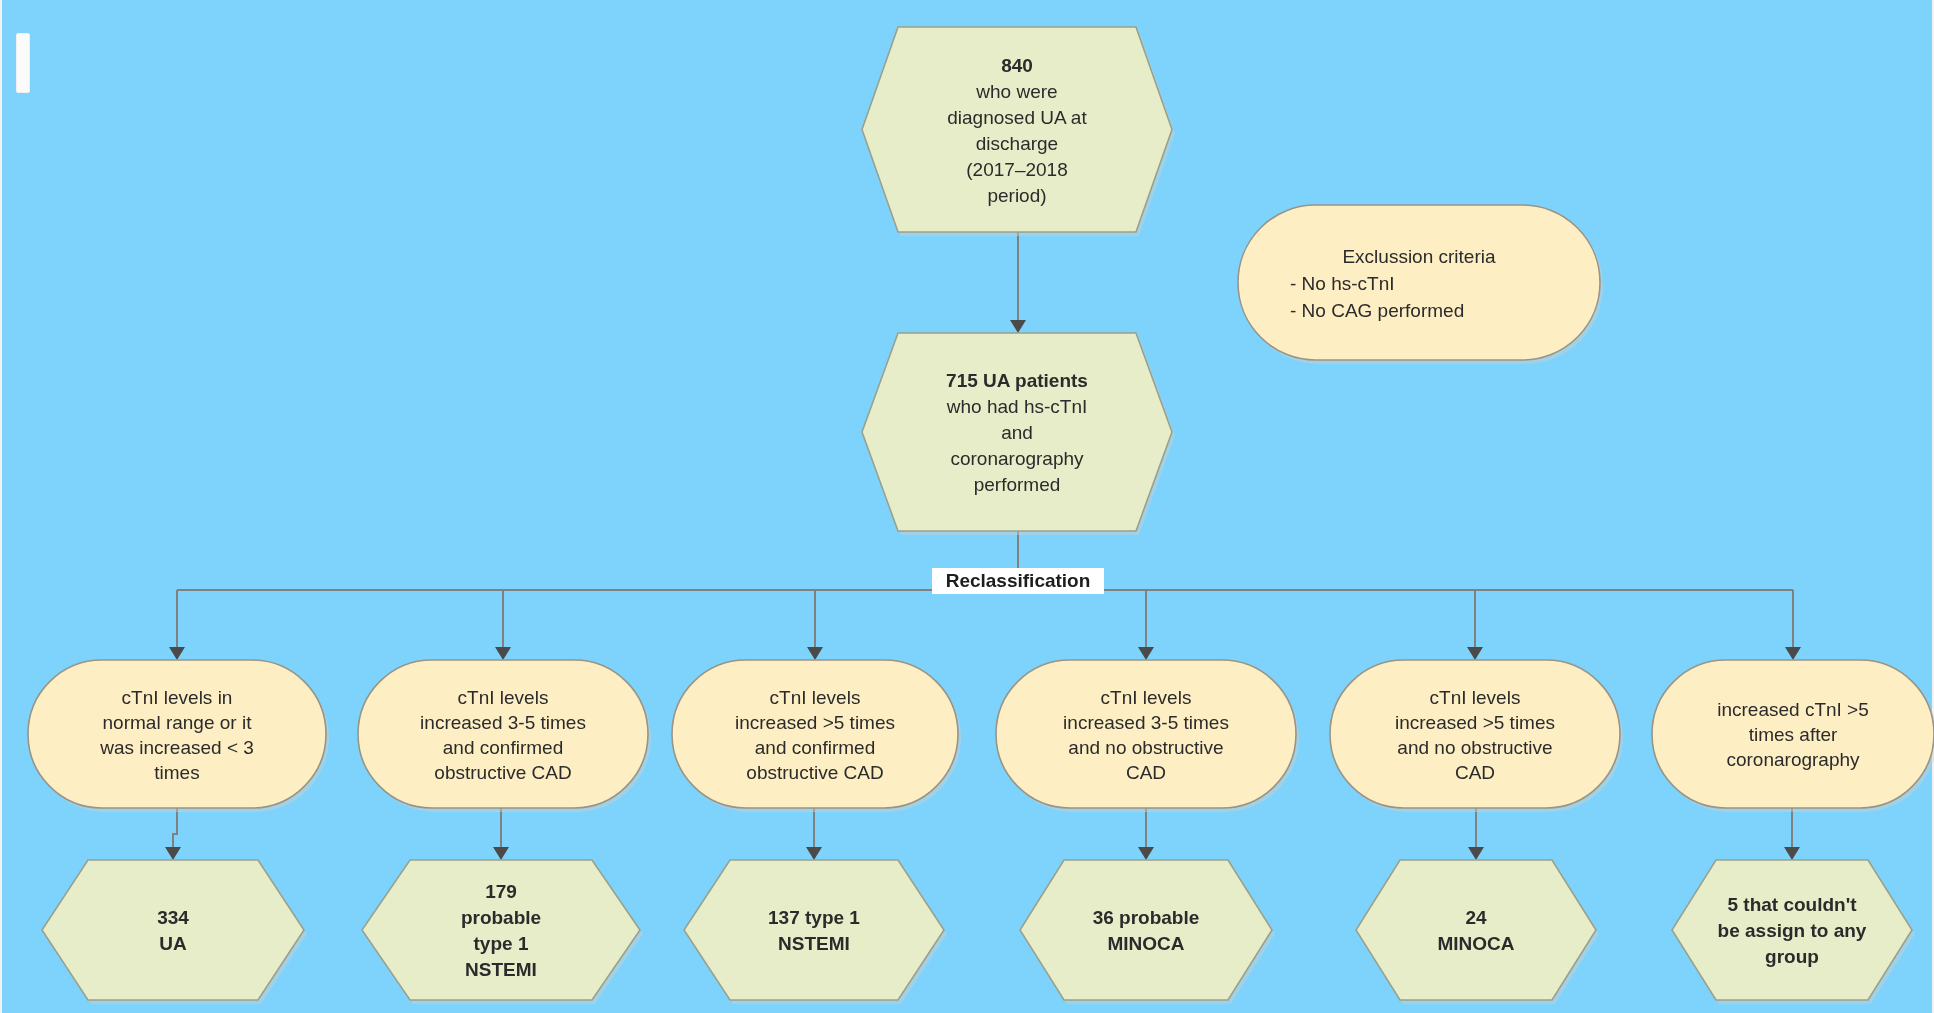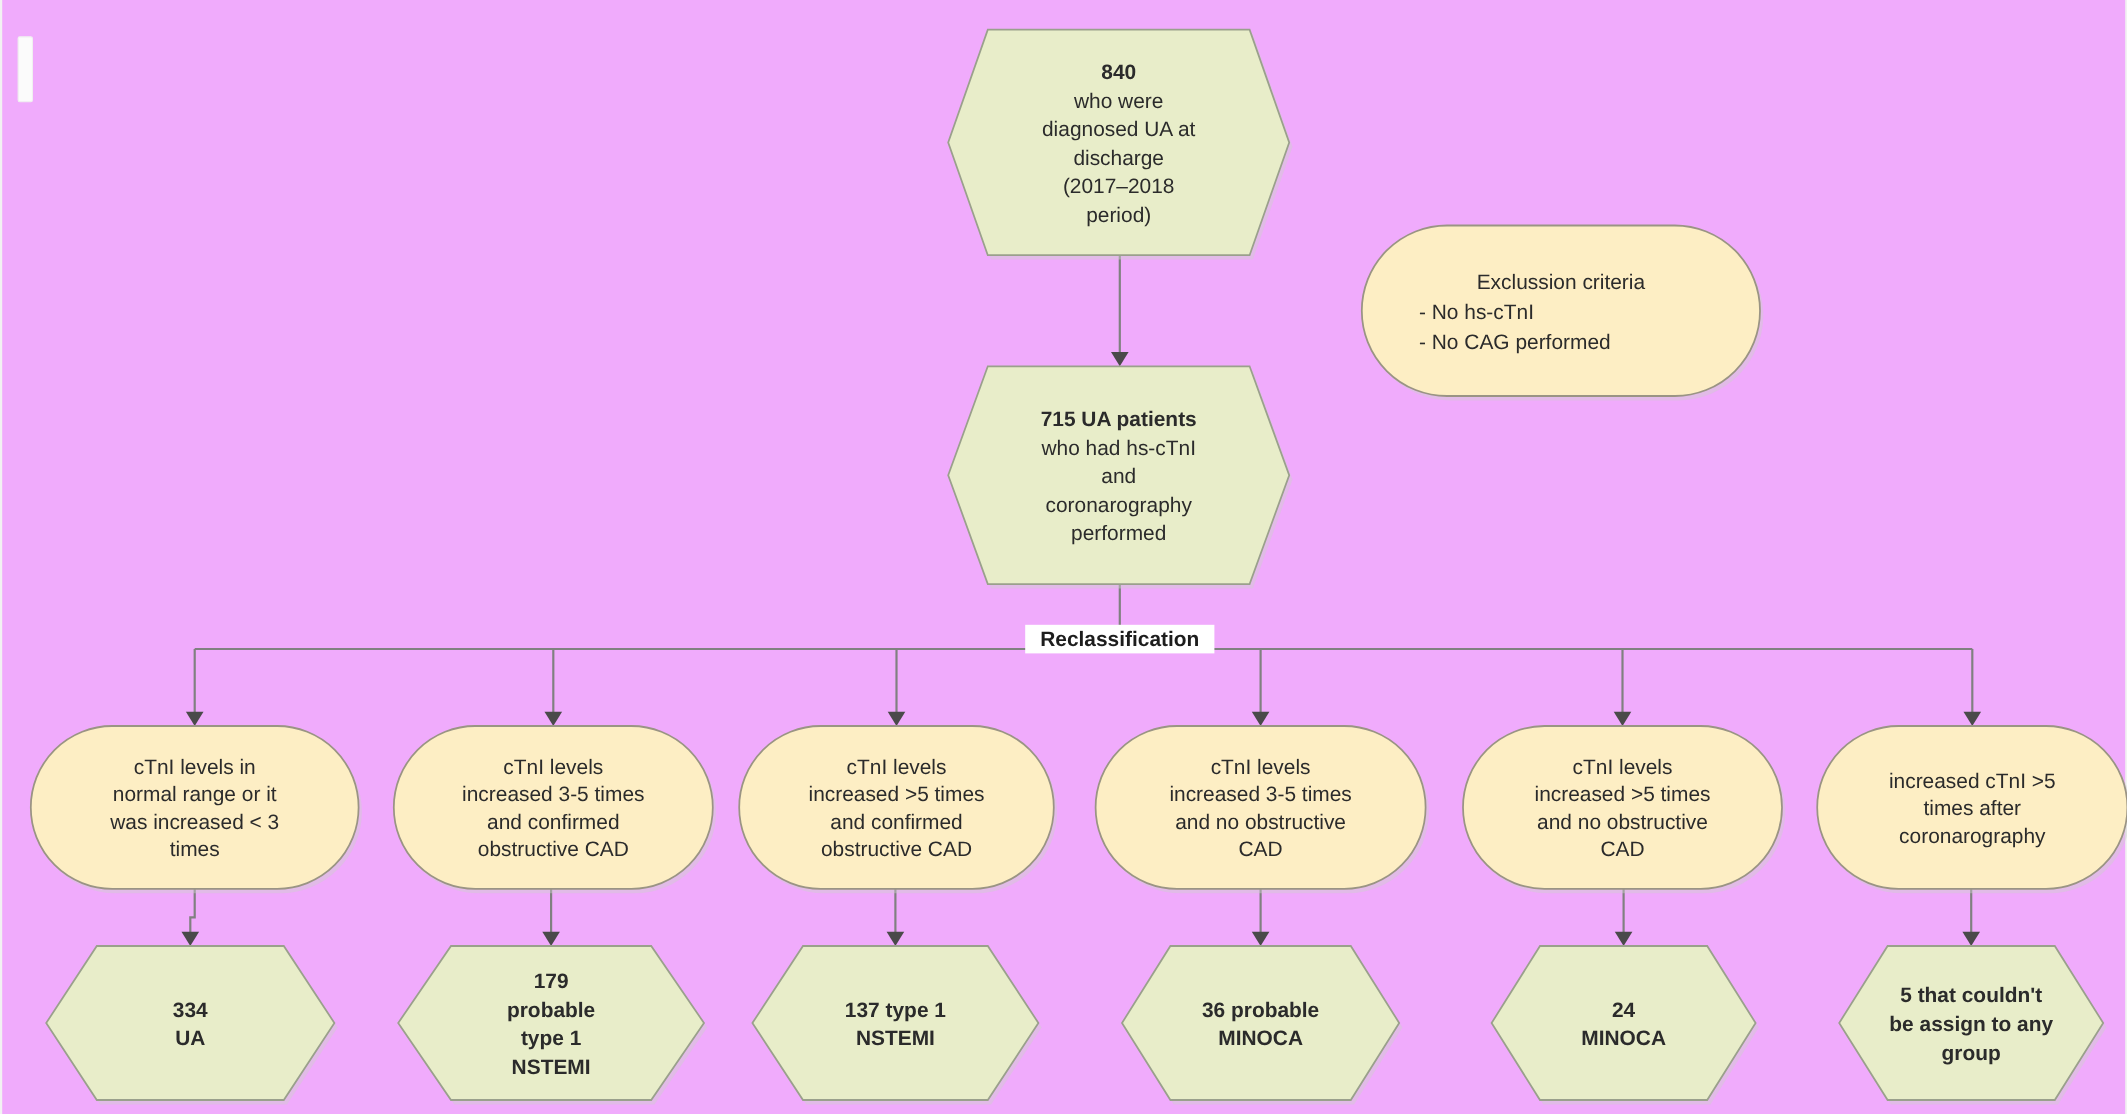--- a/index.html
+++ b/index.html
@@ -12,21 +12,21 @@
     font-family: "Liberation Sans", sans-serif;
     width: 1934px;
     height: 1013px;
     overflow: hidden;
     position: relative;
   }
   #diagram-root {
     position: relative;
     width: 1934px;
     height: 1013px;
-    background: #f0abfc;
+    background: #7dd3fc;
   }
   
   .page-edge {
     position: absolute;
     top: 0;
     bottom: 0;
     width: 2px;
     background: #f2f2f2;
   }
   .page-edge.left  { left: 0; }

